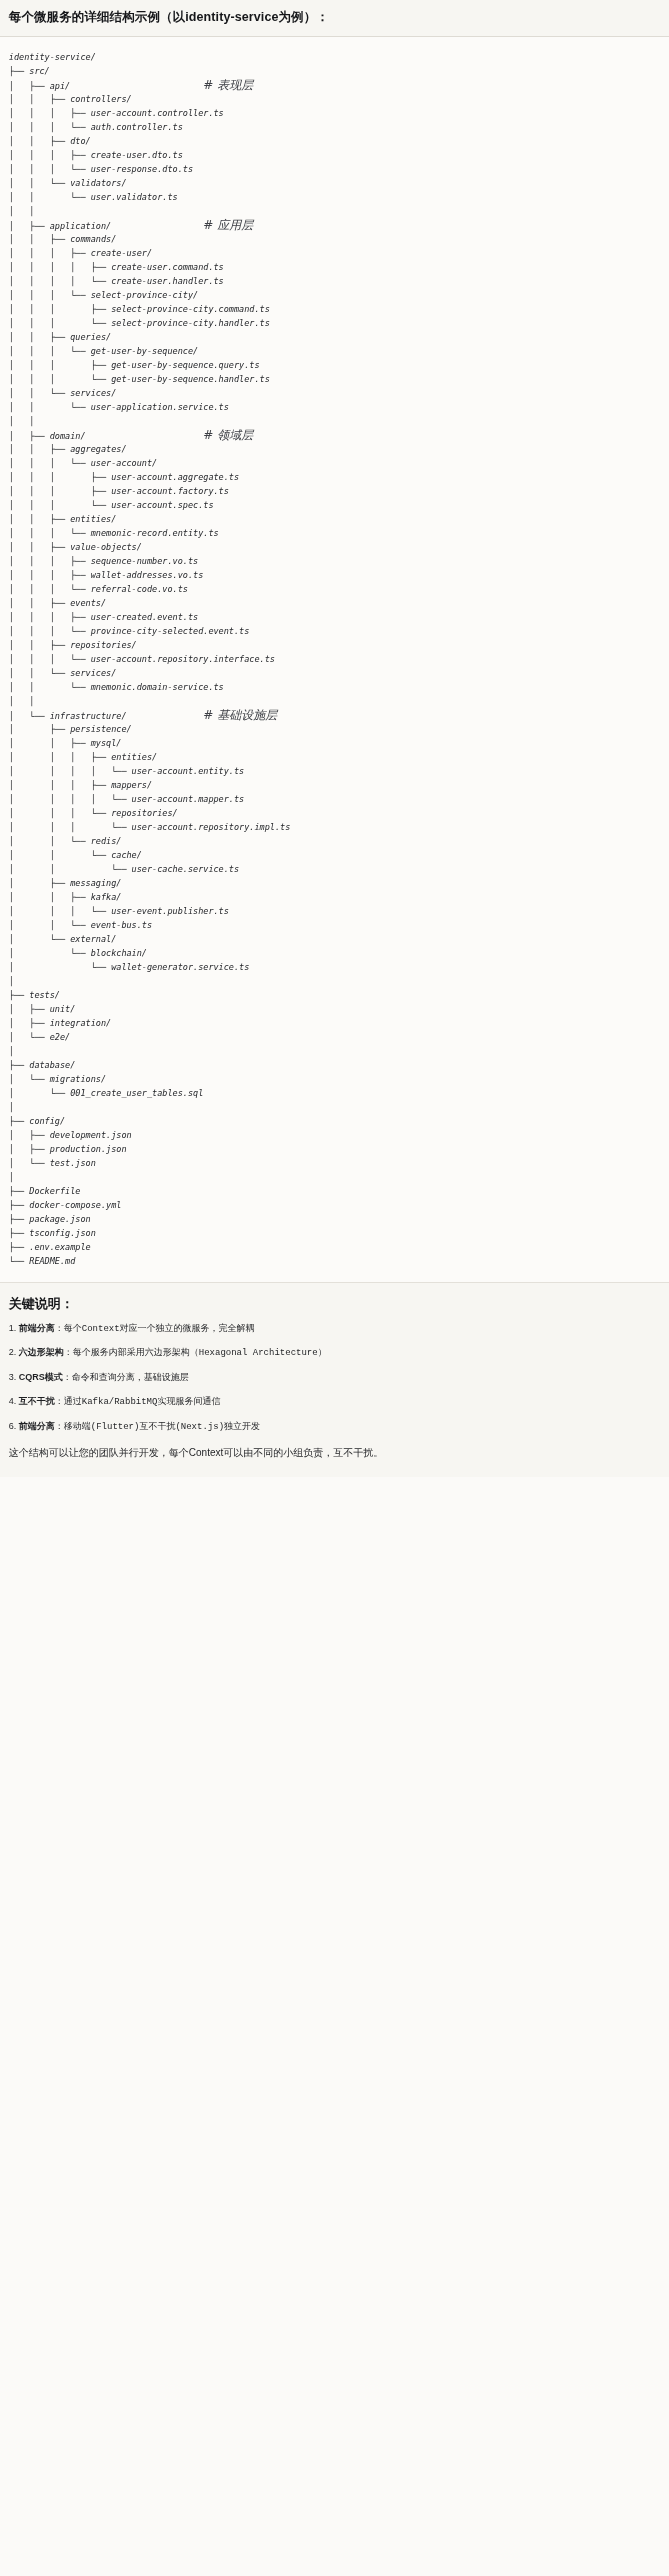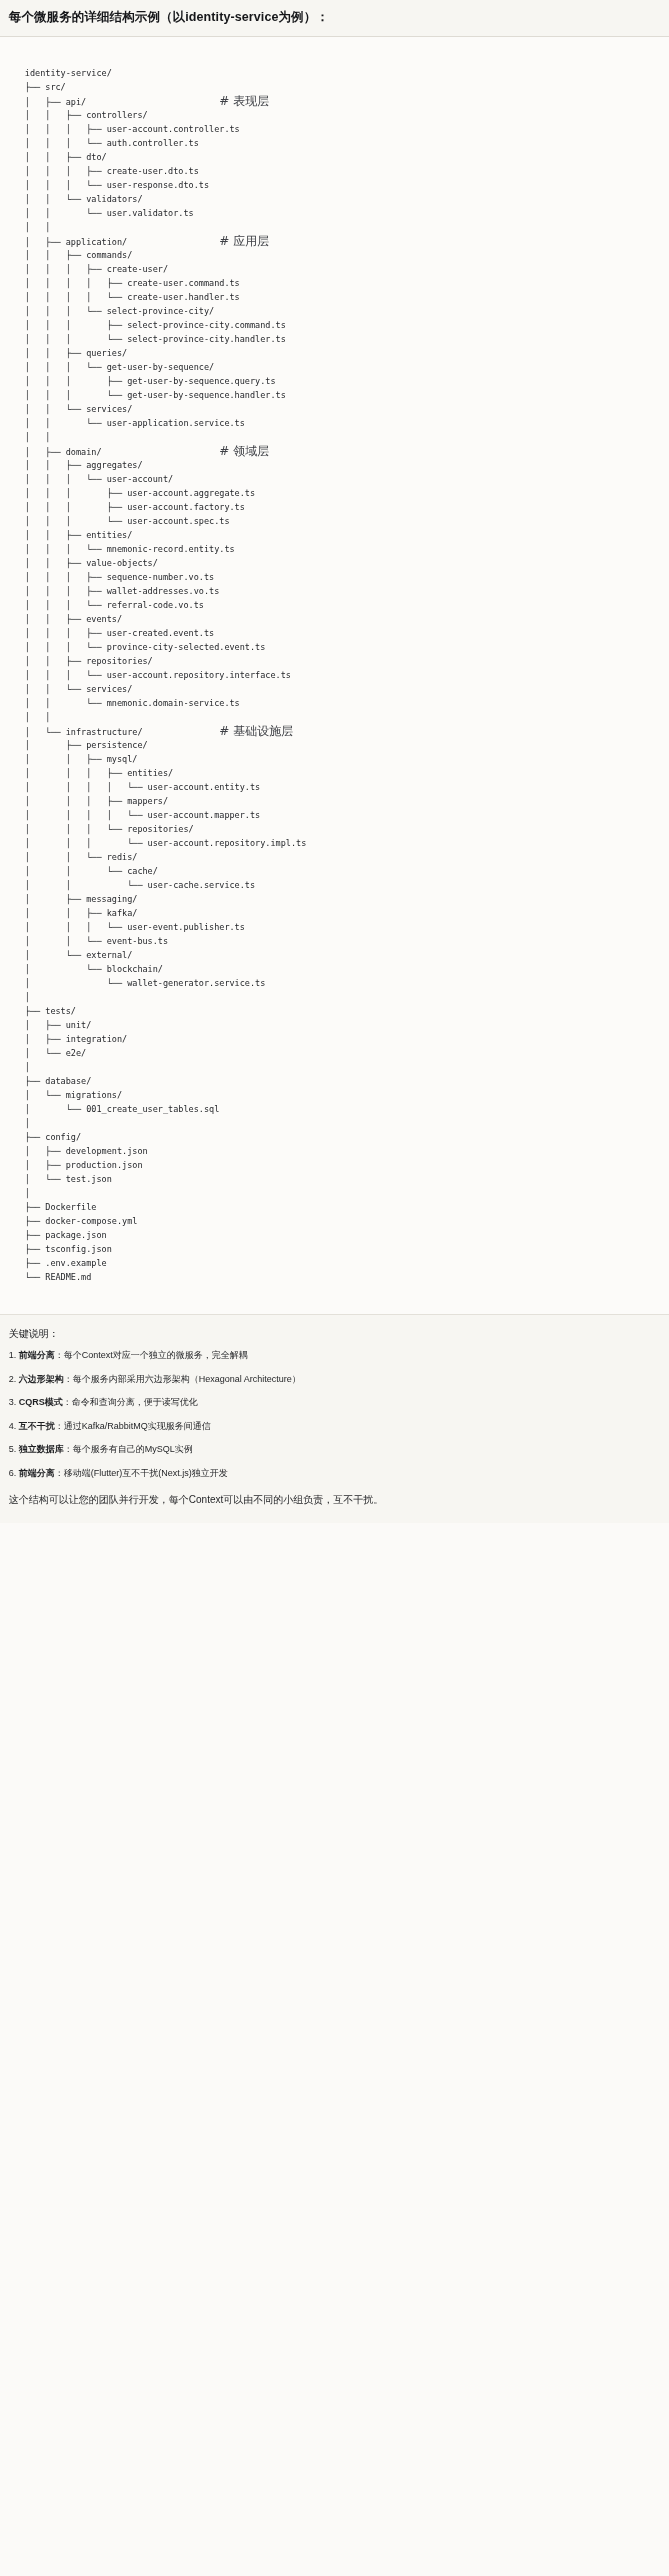--- a/index.html
+++ b/index.html
@@ -36,59 +36,61 @@
     padding: 13.8px 8.8px 13.8px 8.8px;
     background: #fcfbf9;
     border-bottom: 0.6px solid #e3e0d9;
   }
   .tree {
     font-family: "DejaVu Sans Mono", "Liberation Mono", monospace;
     font-size: 8.5px;
     line-height: 14px;
     white-space: pre;
     color: #24262a;
-    margin: 16px;
+    margin: 0;
     tab-size: 4;
+    font-style: italic;
   }
   .tree .row {
     display: block;
     white-space: pre;
     height: 14px;
   }
   .tree .cmt {
     color: #3e4046;
     font-family: "DejaVu Sans", "Liberation Sans", sans-serif;
     font-size: 12px;
   }
   
   .notes {
     padding: 11.3px 8.8px 16.3px 8.8px;
     background: #f7f6f2;
   }
   .notes-title {
-    font-size: 10px;
-    font-weight: normal;
+    font-size: 13px;
+    font-weight: bold;
     color: #16171a;
     margin: 0 0 8.8px 0;
     line-height: 1.4;
   }
   .note-item {
     font-size: 9px;
     line-height: 1.5;
     margin: 0 0 10px 0;
     color: #1f2023;
   }
   .note-item .num {
     font-weight: normal;
   }
   .note-item .lead {
     font-weight: bold;
   }
   .note-item .body {
     font-weight: normal;
+    font-family: Liberation Mono, monospace;
   }
   .footer-note {
     font-size: 10px;
     line-height: 1.5;
     color: #1f2023;
     margin: 11.3px 0 0 0;
   }
 </style>
 </head>
 <body>
@@ -101,22 +103,21 @@
 
   <div class="tree-block">
     <pre class="tree" id="tree-out"><span class="row"><span>identity-service/</span></span><span class="row"><span>├── src/</span></span><span class="row"><span>│   ├── api/</span><span>                          </span><span class="cmt"># 表现层</span></span><span class="row"><span>│   │   ├── controllers/</span></span><span class="row"><span>│   │   │   ├── user-account.controller.ts</span></span><span class="row"><span>│   │   │   └── auth.controller.ts</span></span><span class="row"><span>│   │   ├── dto/</span></span><span class="row"><span>│   │   │   ├── create-user.dto.ts</span></span><span class="row"><span>│   │   │   └── user-response.dto.ts</span></span><span class="row"><span>│   │   └── validators/</span></span><span class="row"><span>│   │       └── user.validator.ts</span></span><span class="row"><span>│   │</span></span><span class="row"><span>│   ├── application/</span><span>                  </span><span class="cmt"># 应用层</span></span><span class="row"><span>│   │   ├── commands/</span></span><span class="row"><span>│   │   │   ├── create-user/</span></span><span class="row"><span>│   │   │   │   ├── create-user.command.ts</span></span><span class="row"><span>│   │   │   │   └── create-user.handler.ts</span></span><span class="row"><span>│   │   │   └── select-province-city/</span></span><span class="row"><span>│   │   │       ├── select-province-city.command.ts</span></span><span class="row"><span>│   │   │       └── select-province-city.handler.ts</span></span><span class="row"><span>│   │   ├── queries/</span></span><span class="row"><span>│   │   │   └── get-user-by-sequence/</span></span><span class="row"><span>│   │   │       ├── get-user-by-sequence.query.ts</span></span><span class="row"><span>│   │   │       └── get-user-by-sequence.handler.ts</span></span><span class="row"><span>│   │   └── services/</span></span><span class="row"><span>│   │       └── user-application.service.ts</span></span><span class="row"><span>│   │</span></span><span class="row"><span>│   ├── domain/</span><span>                       </span><span class="cmt"># 领域层</span></span><span class="row"><span>│   │   ├── aggregates/</span></span><span class="row"><span>│   │   │   └── user-account/</span></span><span class="row"><span>│   │   │       ├── user-account.aggregate.ts</span></span><span class="row"><span>│   │   │       ├── user-account.factory.ts</span></span><span class="row"><span>│   │   │       └── user-account.spec.ts</span></span><span class="row"><span>│   │   ├── entities/</span></span><span class="row"><span>│   │   │   └── mnemonic-record.entity.ts</span></span><span class="row"><span>│   │   ├── value-objects/</span></span><span class="row"><span>│   │   │   ├── sequence-number.vo.ts</span></span><span class="row"><span>│   │   │   ├── wallet-addresses.vo.ts</span></span><span class="row"><span>│   │   │   └── referral-code.vo.ts</span></span><span class="row"><span>│   │   ├── events/</span></span><span class="row"><span>│   │   │   ├── user-created.event.ts</span></span><span class="row"><span>│   │   │   └── province-city-selected.event.ts</span></span><span class="row"><span>│   │   ├── repositories/</span></span><span class="row"><span>│   │   │   └── user-account.repository.interface.ts</span></span><span class="row"><span>│   │   └── services/</span></span><span class="row"><span>│   │       └── mnemonic.domain-service.ts</span></span><span class="row"><span>│   │</span></span><span class="row"><span>│   └── infrastructure/</span><span>               </span><span class="cmt"># 基础设施层</span></span><span class="row"><span>│       ├── persistence/</span></span><span class="row"><span>│       │   ├── mysql/</span></span><span class="row"><span>│       │   │   ├── entities/</span></span><span class="row"><span>│       │   │   │   └── user-account.entity.ts</span></span><span class="row"><span>│       │   │   ├── mappers/</span></span><span class="row"><span>│       │   │   │   └── user-account.mapper.ts</span></span><span class="row"><span>│       │   │   └── repositories/</span></span><span class="row"><span>│       │   │       └── user-account.repository.impl.ts</span></span><span class="row"><span>│       │   └── redis/</span></span><span class="row"><span>│       │       └── cache/</span></span><span class="row"><span>│       │           └── user-cache.service.ts</span></span><span class="row"><span>│       ├── messaging/</span></span><span class="row"><span>│       │   ├── kafka/</span></span><span class="row"><span>│       │   │   └── user-event.publisher.ts</span></span><span class="row"><span>│       │   └── event-bus.ts</span></span><span class="row"><span>│       └── external/</span></span><span class="row"><span>│           └── blockchain/</span></span><span class="row"><span>│               └── wallet-generator.service.ts</span></span><span class="row"><span>│</span></span><span class="row"><span>├── tests/</span></span><span class="row"><span>│   ├── unit/</span></span><span class="row"><span>│   ├── integration/</span></span><span class="row"><span>│   └── e2e/</span></span><span class="row"><span>│</span></span><span class="row"><span>├── database/</span></span><span class="row"><span>│   └── migrations/</span></span><span class="row"><span>│       └── 001_create_user_tables.sql</span></span><span class="row"><span>│</span></span><span class="row"><span>├── config/</span></span><span class="row"><span>│   ├── development.json</span></span><span class="row"><span>│   ├── production.json</span></span><span class="row"><span>│   └── test.json</span></span><span class="row"><span>│</span></span><span class="row"><span>├── Dockerfile</span></span><span class="row"><span>├── docker-compose.yml</span></span><span class="row"><span>├── package.json</span></span><span class="row"><span>├── tsconfig.json</span></span><span class="row"><span>├── .env.example</span></span><span class="row"><span>└── README.md</span></span></pre>
   </div>
 
   <div class="notes">
     <div class="notes-title">关键说明：</div>
     <div id="notes-out">
         <div class="note-item"><span class="num">1. </span><span class="lead">前端分离</span><span class="body">：每个Context对应一个独立的微服务，完全解耦</span></div>
         <div class="note-item"><span class="num">2. </span><span class="lead">六边形架构</span><span class="body">：每个服务内部采用六边形架构（Hexagonal Architecture）</span></div>
-        <div class="note-item"><span class="num">3. </span><span class="lead">CQRS模式</span><span class="body">：命令和查询分离，便于读写优化</span></div>
+        <div class="note-item"><span class="num">3. </span><span class="lead">CQRS模式</span><span class="body">：命令和查询分离，基础设施层</span></div>
         <div class="note-item"><span class="num">4. </span><span class="lead">互不干扰</span><span class="body">：通过Kafka/RabbitMQ实现服务间通信</span></div>
-        <div class="note-item"><span class="num">5. </span><span class="lead">独立数据库</span><span class="body">：每个服务有自己的MySQL实例</span></div>
         <div class="note-item"><span class="num">6. </span><span class="lead">前端分离</span><span class="body">：移动端(Flutter)互不干扰(Next.js)独立开发</span></div>
       </div>
     <div class="footer-note">这个结构可以让您的团队并行开发，每个Context可以由不同的小组负责，互不干扰。</div>
   </div>
 
 </div>
 
 
 </body></html>

